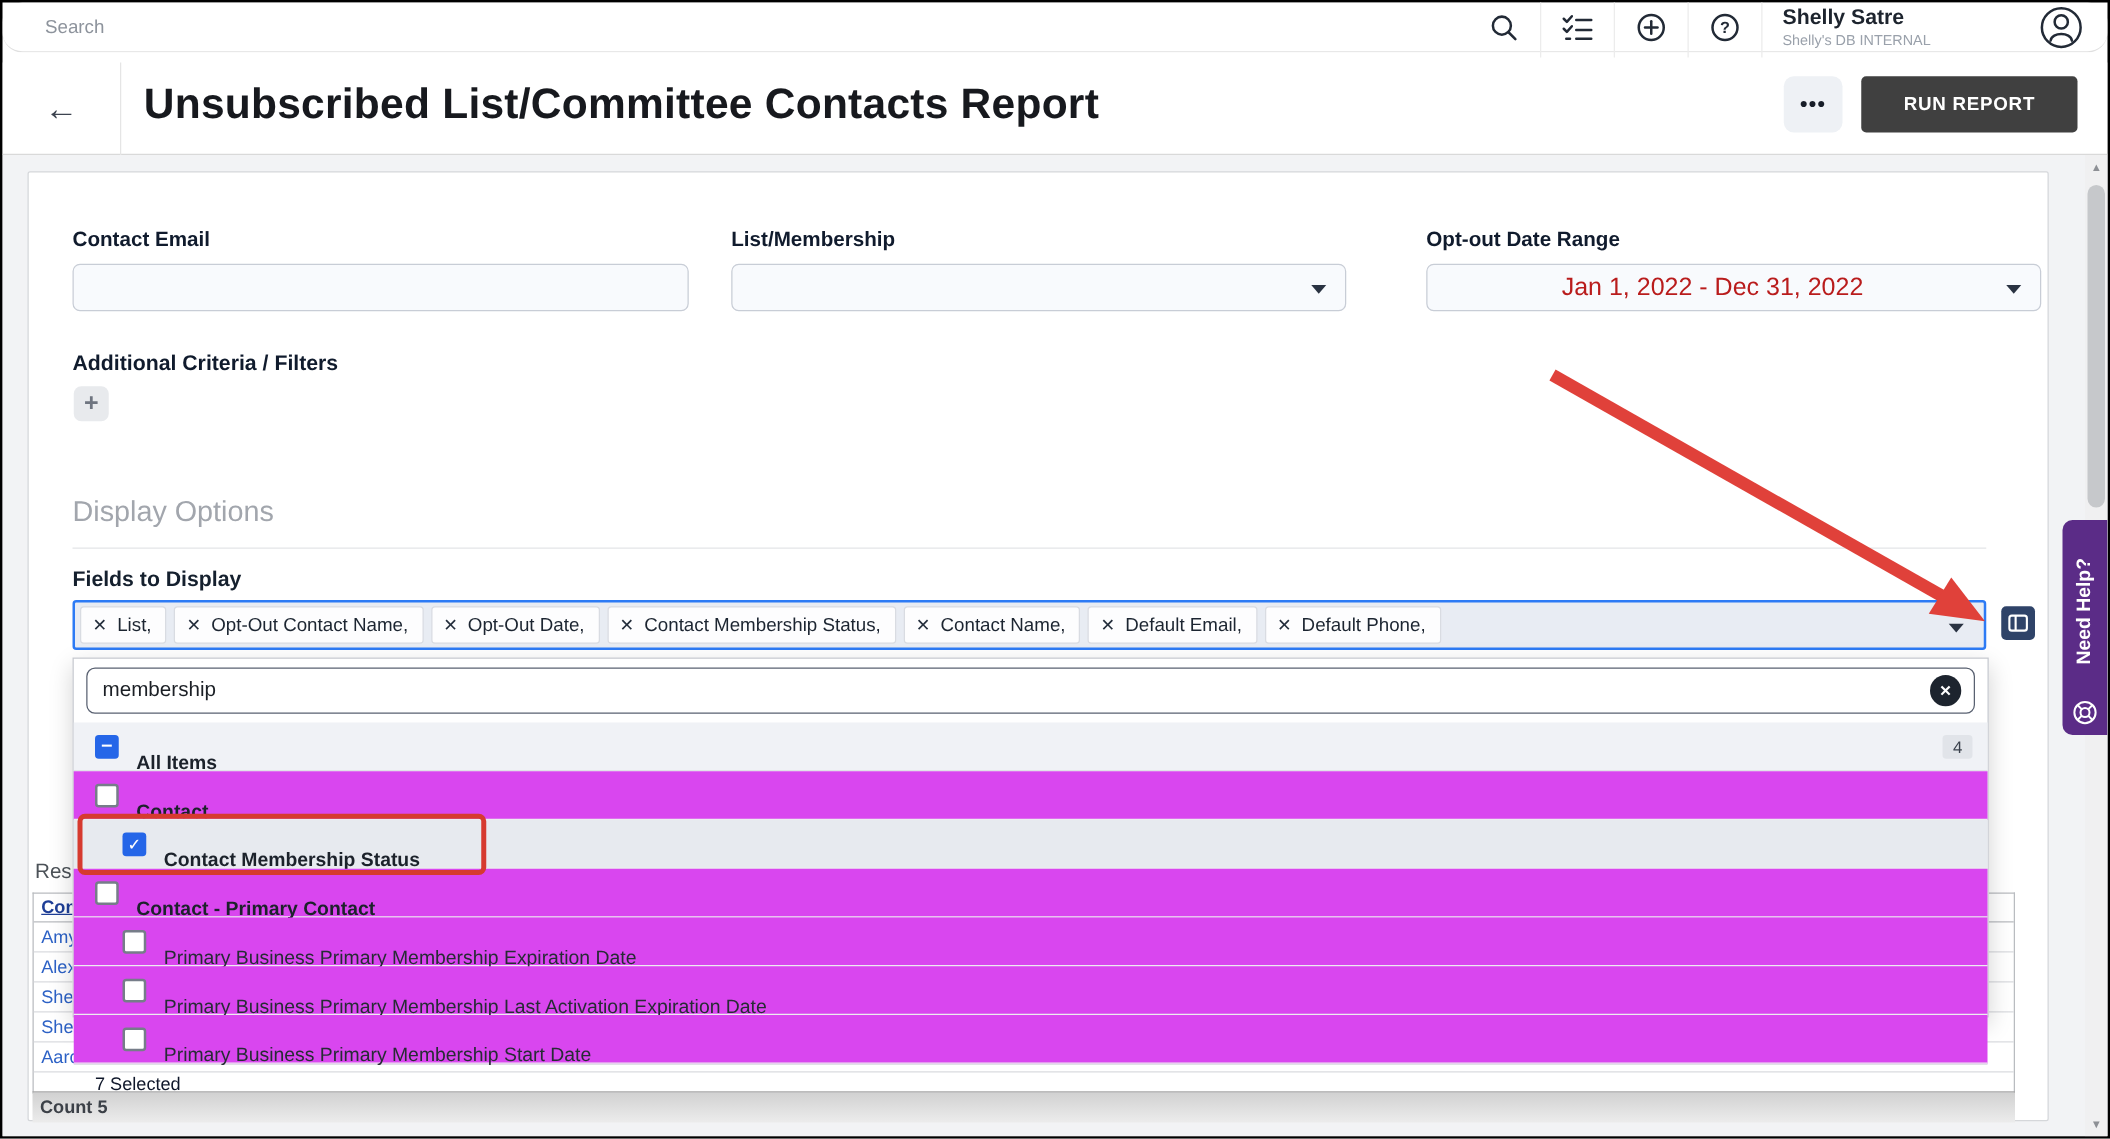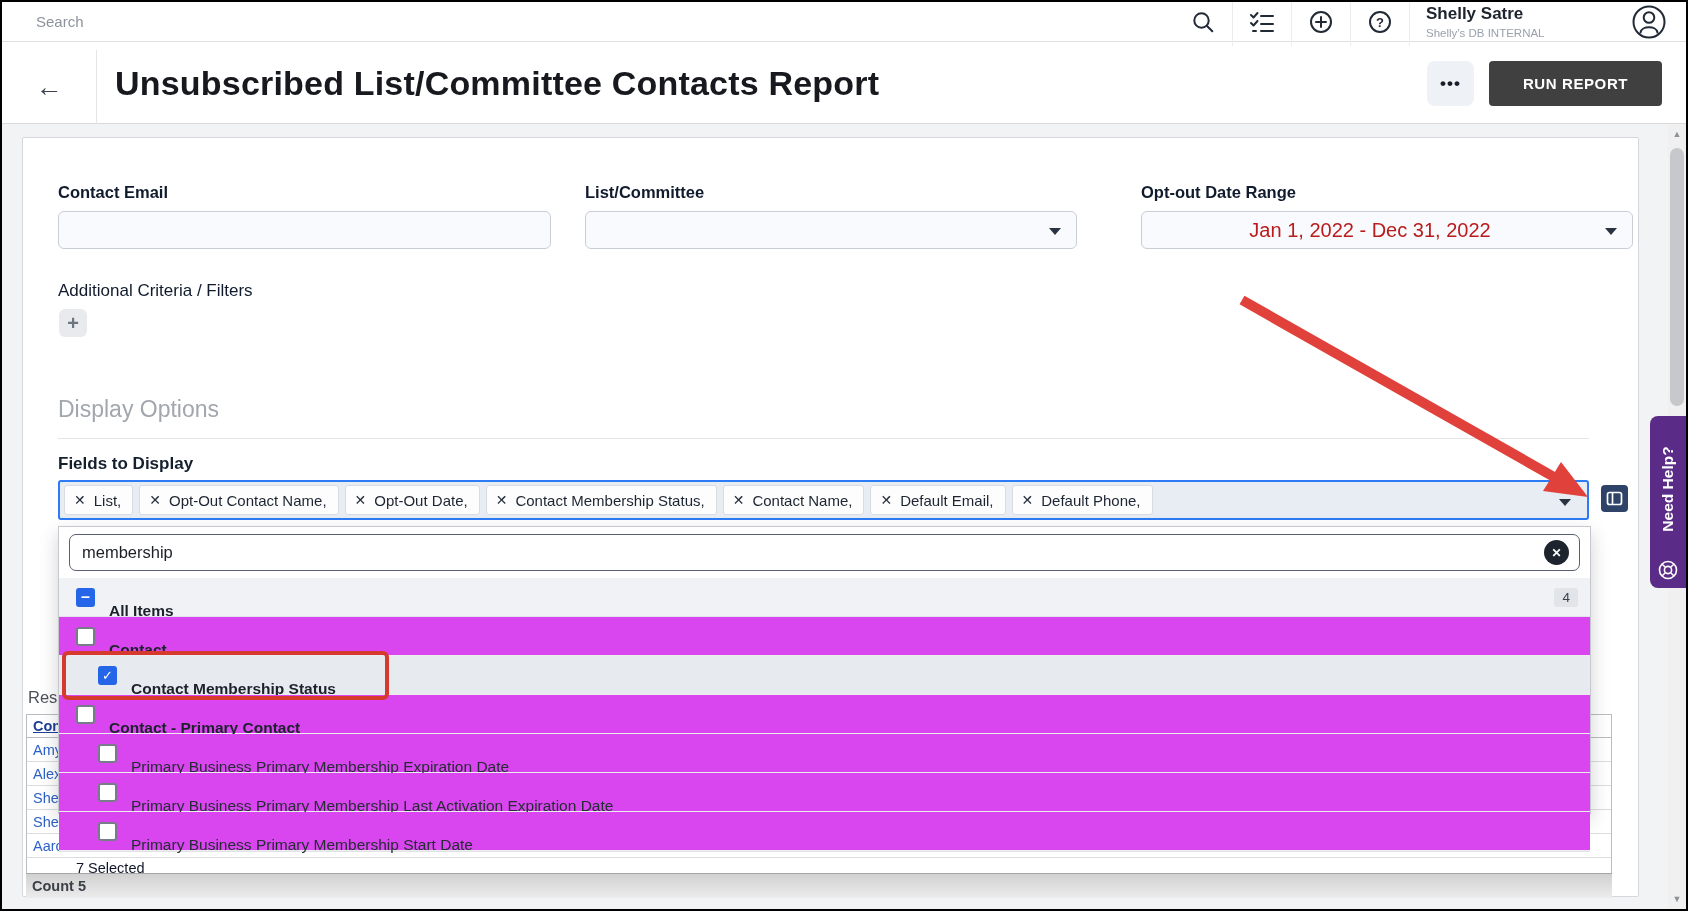--- a/index.html
+++ b/index.html
@@ -1,21 +1,21 @@
 <!DOCTYPE html>
 <html><head>
 <meta charset="utf-8">
 <style>
   * { margin:0; padding:0; box-sizing:border-box; }
   html,body { width:1688px; height:911px; }
   body { font-family:"Liberation Sans","DejaVu Sans",sans-serif; background:#fff; }
   .stage { position:relative; width:1688px; height:911px; border:2px solid #000; background:#fff; overflow:hidden; }
 
   
-  .topbar { position:absolute; left:0; top:0; width:1684px; height:40px; background:#fff; border-bottom:1px solid #e0e0e0; display:flex; align-items:center; }
+  .topbar { position:absolute; left:0; top:0; width:1684px; height:40px; background:#fff; border-bottom:1px solid #e0e0e0; display:flex; align-items:center;border-radius:16px; }
   .tb-search { flex:0 0 auto; margin-left:34px; border:none; outline:none; font-size:15px; color:#5a6068; width:420px; background:transparent; font-family:inherit; }
   .tb-search::placeholder { color:#8d939c; }
   .tb-spacer { flex:1; }
   .tb-iconbtn { width:58px; height:48px; display:flex; align-items:center; justify-content:center; cursor:pointer; }
   .tb-sep { width:1px; height:48px; background:#ececec; }
   .tb-user { display:flex; flex-direction:column; justify-content:center; padding:0 18px 0 16px; min-width:210px; }
   .tb-user-name { font-size:17px; font-weight:700; color:#1d242e; line-height:1.2; }
   .tb-user-org { font-size:11.5px; color:#9aa1ab; margin-top:2px; }
   .tb-avatar { width:58px; height:48px; display:flex; align-items:center; justify-content:center; margin-right:8px; cursor:pointer; }
   .icon-stroke { stroke:#222a36; fill:none; stroke-width:2; stroke-linecap:round; stroke-linejoin:round; }
@@ -32,21 +32,21 @@
   .content { position:absolute; left:0; top:122px; width:1684px; height:785px; background:#f2f3f5; }
   .card { position:absolute; left:20px; top:13px; width:1617px; height:760px; background:#fff; border:1px solid #d5d7da; border-radius:2px; }
 
   .fld { position:absolute; top:45px; }
   .fld-label { font-size:16.5px; font-weight:700; color:#101b2d; margin-bottom:9px; }
   .fld-box { height:38px; background:#f8fafd; border:1px solid #c8cdd6; border-radius:6px; position:relative; display:flex; align-items:center; }
   .fld-input { width:100%; height:100%; border:none; outline:none; background:transparent; font-size:16px; color:#13233f; padding:0 12px; font-family:inherit; }
   .fld-value { width:100%; text-align:center; font-size:20px; color:#b91c1c; padding-right:34px; }
   .caret { position:absolute; right:15px; top:16px; width:0; height:0; border-left:6px solid transparent; border-right:6px solid transparent; border-top:7px solid #2a3342; }
 
-  .add-label { position:absolute; left:35px; top:143px; font-size:17px; font-weight:400; color:#101b2d; }
+  .add-label { position:absolute; left:35px; top:143px; font-size:17px; font-weight:700; color:#101b2d; }
   .add-btn { position:absolute; left:36px; top:171px; width:28px; height:28px; background:#e8eaed; border:none; border-radius:6px; color:#6f7580; font-size:20px; font-weight:700; line-height:26px; cursor:pointer; }
 
   .display-title { position:absolute; left:35px; top:258px; font-size:23px; color:#a2a6ad; }
   .display-rule { position:absolute; left:35px; top:300px; width:1531px; border-top:1px solid #e4e5e8; }
   .fields-label { position:absolute; left:35px; top:316px; font-size:17px; font-weight:600; color:#15202e; }
 
   .mselect { position:absolute; left:35px; top:342px; width:1531px; height:40px; background:#e8ecf3; border:2px solid #2d7bf5; border-radius:3px; display:flex; align-items:center; padding-left:4px; cursor:text; }
   .chip { display:flex; align-items:center; height:30px; background:#fdfdfe; border:1px solid #d9dce2; border-radius:3px; margin-right:6px; padding:0 11px 0 9px; font-size:15px; color:#1c2531; white-space:nowrap; cursor:default; }
   .chip-x { font-size:14px; color:#242e3c; margin-right:8px; font-weight:700; cursor:pointer; }
   .columns-btn { position:absolute; left:1578px; top:347px; width:27px; height:27px; background:#2f4368; border:none; border-radius:4px; display:flex; align-items:center; justify-content:center; cursor:pointer; }
@@ -158,21 +158,21 @@
   <div class="content">
     <div class="card">
 
       <div class="fld" style="left:35px; width:493px;">
         <div class="fld-label">Contact Email</div>
         <div class="fld-box">
           <input class="fld-input" value="" style="">
         </div>
       </div>
       <div class="fld" style="left:562px; width:492px;">
-        <div class="fld-label">List/Committee</div>
+        <div class="fld-label">List/Membership</div>
         <div class="fld-box">
           <span class="fld-value"></span>
           <span class="caret"></span>
         </div>
       </div>
       <div class="fld" style="left:1118px; width:492px;">
         <div class="fld-label">Opt-out Date Range</div>
         <div class="fld-box">
           <span class="fld-value">Jan 1, 2022 - Dec 31, 2022</span>
           <span class="caret"></span>

